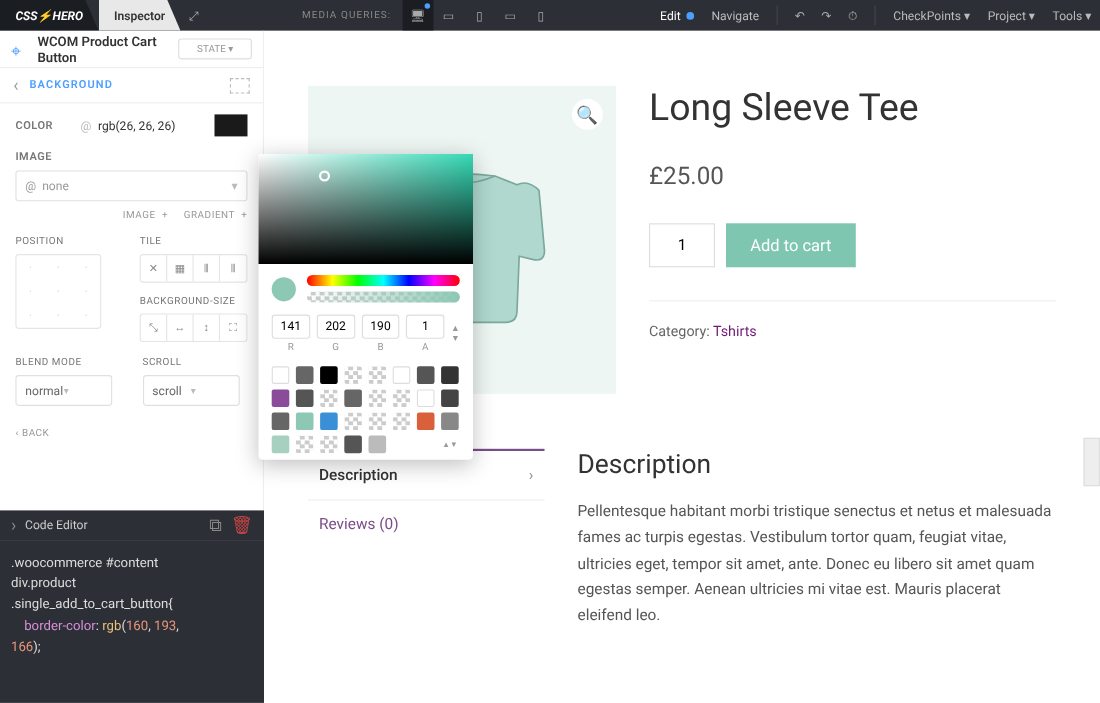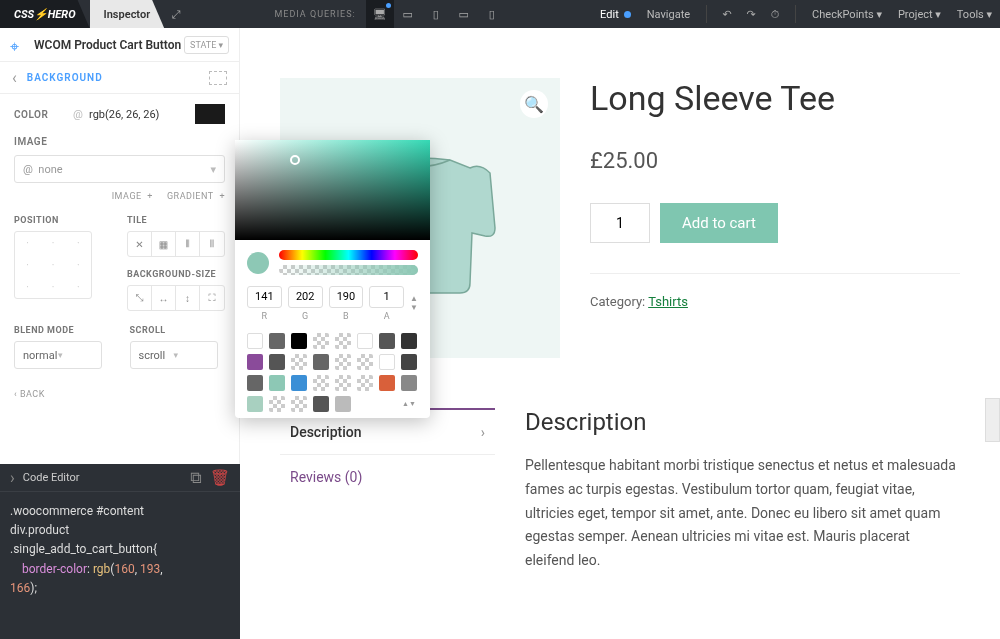--- a/index.html
+++ b/index.html
@@ -15,41 +15,41 @@
 .device-btn .dot{position:absolute;top:3px;right:3px;width:5px;height:5px;background:#4a9fff;border-radius:50%}
 .top-link{padding:0 8px;color:#bbb;cursor:pointer}
 .top-link.active{color:#fff}
 .toggle-dot{width:7px;height:7px;background:#4a9fff;border-radius:50%;display:inline-block;margin-left:5px}
 .top-sep{width:1px;height:18px;background:#444;margin:0 8px}
 .top-icon{width:24px;height:28px;display:flex;align-items:center;justify-content:center;color:#aaa;cursor:pointer}
 .side{position:absolute;left:0;top:28px;width:240px;bottom:0;background:#fff;border-right:1px solid #eee}
 .sel-header{height:34px;display:flex;align-items:center;padding:0 10px;border-bottom:1px solid #eee}
 .sel-header .target{width:16px;height:16px;margin-right:8px;color:#4a9fff;cursor:pointer}
 .sel-header .name{font-size:12px;font-weight:600;color:#333;flex:1}
-.state-btn{font-size:9px;color:#999;padding:3px 5px;border:1px solid #ddd;border-radius:3px;cursor:pointer}
+.state-btn{font-size:9px;color:#999;padding:3px 16px;border:1px solid #ddd;border-radius:3px;cursor:pointer}
 .prop-nav{height:32px;display:flex;align-items:center;padding:0 12px;border-bottom:1px solid #eee}
 .prop-nav .arrow{color:#999;margin-right:10px;cursor:pointer}
 .prop-nav .label{font-size:10px;letter-spacing:1px;color:#4a9fff;font-weight:600;flex:1}
 .dash-box{width:18px;height:14px;border:1px dashed #bbb;cursor:pointer}
 .panel{padding:10px 14px}
 .row{display:flex;align-items:center;margin-bottom:6px}
 .label{font-size:10px;letter-spacing:0.5px;color:#777;font-weight:600}
 .color-input{display:flex;align-items:center;gap:6px;margin-left:auto}
 .at{color:#bbb;font-size:11px}
 .color-text{font-size:11px;color:#333;border:none;outline:none;width:100px}
 .swatch{width:30px;height:20px;background:#1a1a1a;cursor:pointer}
 .image-field{display:flex;align-items:center;height:28px;border:1px solid #e0e0e0;border-radius:3px;padding:0 8px;margin-top:6px}
 .image-field span{font-size:11px;color:#999}
 .image-field .chev{margin-left:auto;color:#bbb;cursor:pointer}
 .img-grad{display:flex;justify-content:flex-end;gap:14px;margin-top:8px}
 .img-grad span{font-size:9px;letter-spacing:0.5px;color:#999}
 .plus{color:#bbb;margin-left:3px;cursor:pointer}
 .subpanel{display:flex;gap:20px;margin-top:14px}
 .subcol{flex:1}
-.sublabel{font-size:9px;letter-spacing:0.5px;color:#777;font-weight:700;margin-bottom:6px}
+.sublabel{font-size:9px;letter-spacing:0.5px;color:#777;font-weight:400;margin-bottom:6px}
 .pos-grid{display:grid;grid-template-columns:repeat(3,1fr);gap:0;border:1px solid #e5e5e5;border-radius:3px;width:78px}
 .pos-cell{height:22px;display:flex;align-items:center;justify-content:center;color:#ccc;font-size:10px;cursor:pointer}
 .tile-row{display:flex;border:1px solid #e5e5e5;border-radius:3px}
 .tile-btn{width:24px;height:24px;display:flex;align-items:center;justify-content:center;color:#888;cursor:pointer;border-right:1px solid #e5e5e5;font-size:10px}
 .tile-btn:last-child{border-right:none}
 .dropdown{height:28px;border:1px solid #e0e0e0;border-radius:3px;display:flex;align-items:center;padding:0 8px;width:88px;cursor:pointer}
 .dropdown span{font-size:11px;color:#666;flex:1}
 .dropdown .chev{color:#bbb;font-size:9px}
 .back-btn{padding:10px 14px;font-size:9px;letter-spacing:0.5px;color:#999;cursor:pointer}
 .code-editor{position:absolute;left:0;bottom:0;width:240px;height:175px;background:#2c3036;color:#ccc}
@@ -68,21 +68,21 @@
 .product{display:flex;padding:50px 40px 20px;gap:30px}
 .img-col{position:relative;width:280px;height:280px;background:#eef6f4;display:flex;align-items:center;justify-content:center}
 .zoom{position:absolute;top:12px;right:12px;width:28px;height:28px;background:#fff;border-radius:50%;display:flex;align-items:center;justify-content:center;cursor:pointer;color:#555}
 .info-col{flex:1}
 .ptitle{font-size:34px;font-weight:400;color:#333;margin-bottom:30px}
 .price{font-size:22px;color:#555;margin-bottom:30px}
 .cart-row{display:flex;gap:10px;margin-bottom:30px}
 .qty{width:60px;height:40px;border:1px solid #ddd;text-align:center;font-size:14px}
 .addcart{height:40px;padding:0 22px;background:#7fc6b0;color:#fff;border:none;font-size:15px;cursor:pointer}
 .catrow{font-size:13px;color:#666;padding-top:20px;border-top:1px solid #eee}
-.catrow a{color:#15803d;text-decoration:underline;cursor:pointer}
+.catrow a{color:#701a75;cursor:pointer}
 .tabs-section{display:flex;padding:0 40px;gap:30px;margin-top:30px}
 .tab-list{width:215px}
 .tab-item{padding:14px 10px;font-size:14px;color:#7b4b8a;border-top:1px solid #eee;cursor:pointer;display:flex;align-items:center}
 .tab-item.active{border-top:2px solid #7b4b8a;color:#333;font-weight:500}
 .tab-item .chev{margin-left:auto;color:#999}
 .tab-content{flex:1}
 .tab-content h2{font-size:24px;font-weight:400;color:#333;margin-bottom:18px}
 .tab-content p{font-size:14px;line-height:1.7;color:#555}
 .scroll-handle{position:absolute;right:0;top:370px;width:15px;height:44px;background:#eee;border:1px solid #ddd;cursor:pointer}
 .colorpicker{position:absolute;left:235px;top:140px;width:195px;background:#fff;border-radius:4px;box-shadow:0 4px 20px rgba(0,0,0,0.25);z-index:100}

